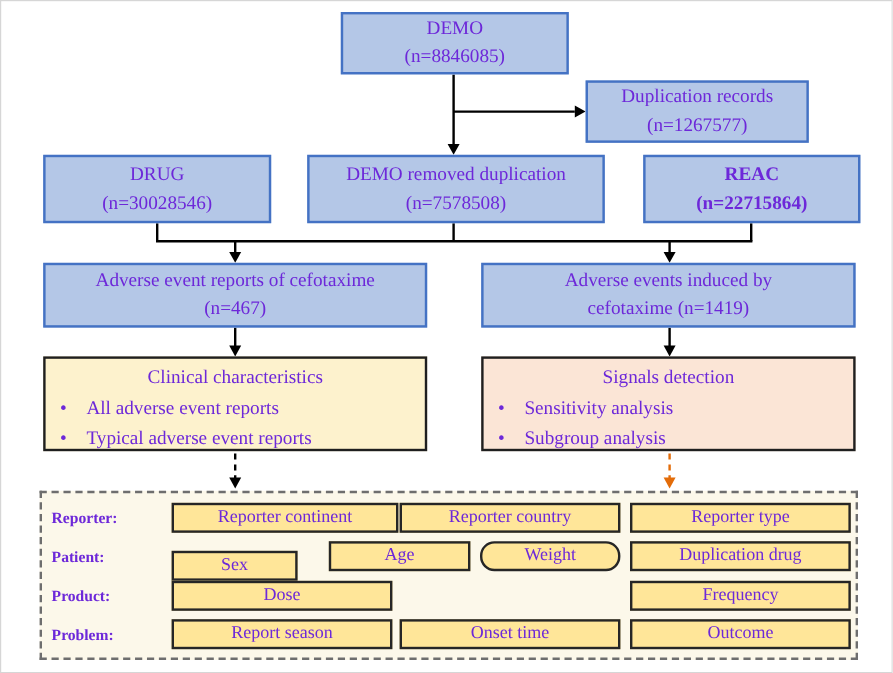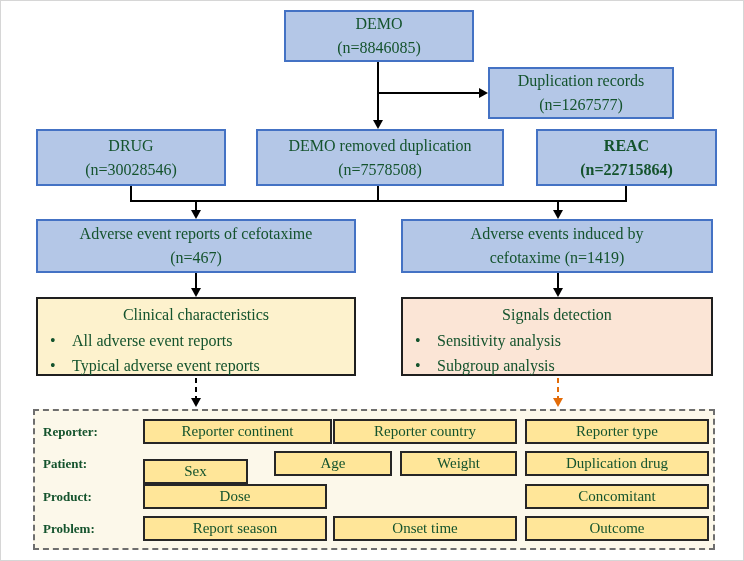--- a/index.html
+++ b/index.html
@@ -3,21 +3,21 @@
 <meta charset="utf-8">
 <style>
   html,body{margin:0;padding:0;background:#ffffff;}
   .canvas{
     position:relative;
     width:744px;height:561px;
     background:#ffffff;
     border:1px solid #d6d6d6;
     box-sizing:border-box;
     font-family:"Liberation Serif","DejaVu Serif",serif;
-    color:#14532d;
+    color:#6d28d9;
     overflow:hidden;
   }
   .wires{position:absolute;left:0;top:0;width:744px;height:561px;}
   .box{
     position:absolute;
     box-sizing:border-box;
     display:flex;flex-direction:column;
     align-items:center;justify-content:center;
     text-align:center;
     font-size:16px;line-height:24px;
@@ -146,26 +146,26 @@
   <div class="matrix">
 
     <div class="mlabel" style="top:8px;">Reporter:</div>
     <div class="mbox" style="left:108px;top:8px;width:189px;">Reporter continent</div>
     <div class="mbox" style="left:298px;top:8px;width:184px;">Reporter country</div>
     <div class="mbox" style="left:490px;top:8px;width:184px;">Reporter type</div>
 
     <div class="mlabel" style="top:40px;">Patient:</div>
     <div class="mbox" style="left:108px;top:48px;width:105px;">Sex</div>
     <div class="mbox" style="left:239px;top:40px;width:118px;">Age</div>
-    <div class="mbox" style="left:365px;top:40px;width:117px;">Weight</div>
+    <div class="mbox" style="left:365px;top:40px;width:117px;border-radius:12px;">Weight</div>
     <div class="mbox" style="left:490px;top:40px;width:184px;">Duplication drug</div>
 
     <div class="mlabel" style="top:73px;">Product:</div>
     <div class="mbox" style="left:108px;top:73px;width:184px;">Dose</div>
-    <div class="mbox" style="left:490px;top:73px;width:184px;">Concomitant</div>
+    <div class="mbox" style="left:490px;top:73px;width:184px;">Frequency</div>
 
     <div class="mlabel" style="top:105px;">Problem:</div>
     <div class="mbox" style="left:108px;top:105px;width:184px;">Report season</div>
     <div class="mbox" style="left:298px;top:105px;width:184px;text-align:center;">Onset time</div>
     <div class="mbox" style="left:490px;top:105px;width:184px;">Outcome</div>
   </div>
 
 </div>
 
 </body></html>

